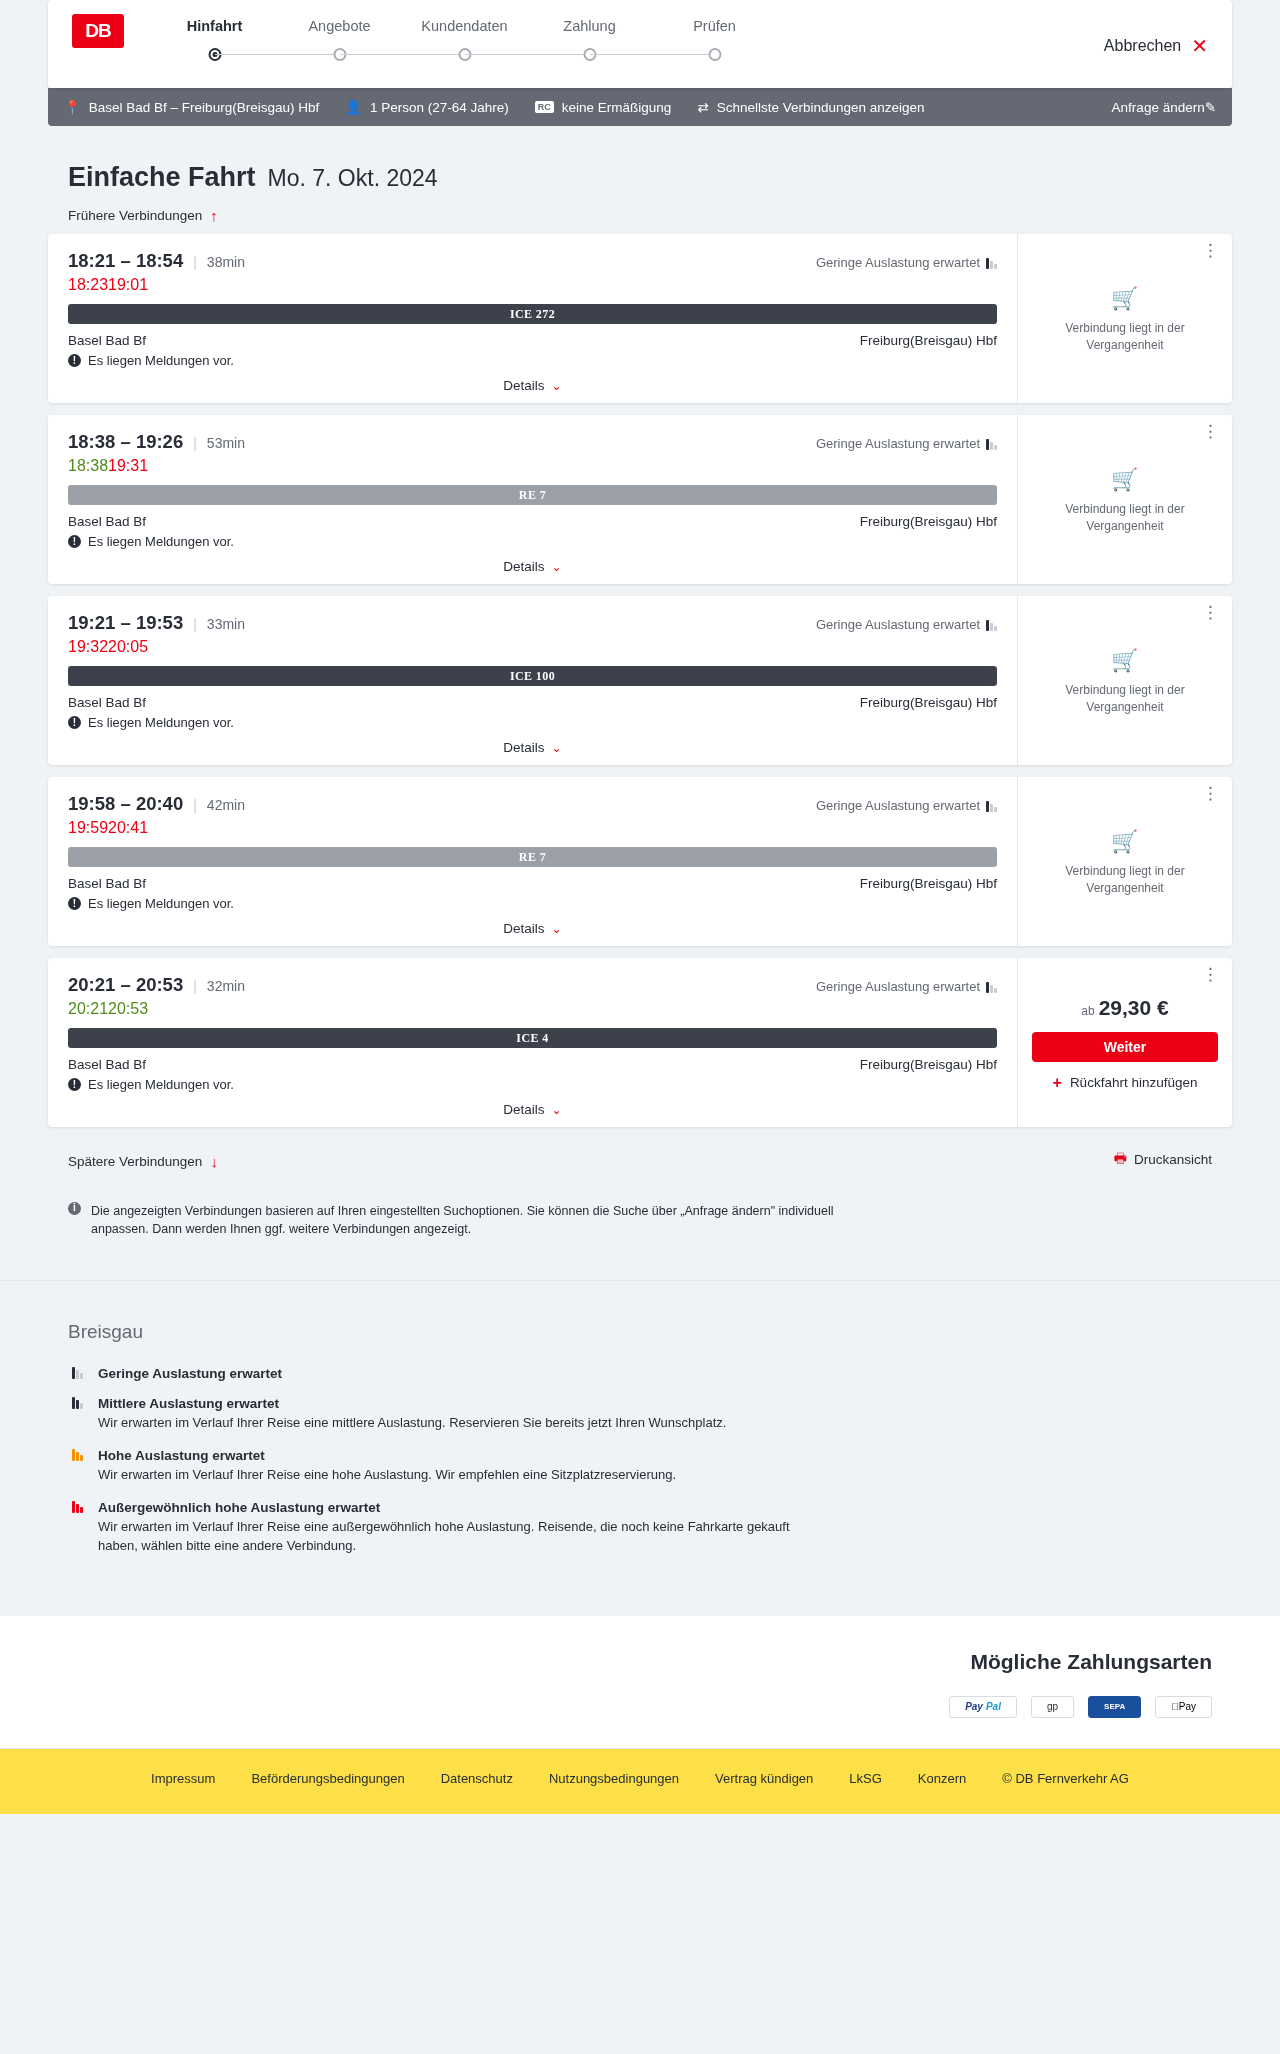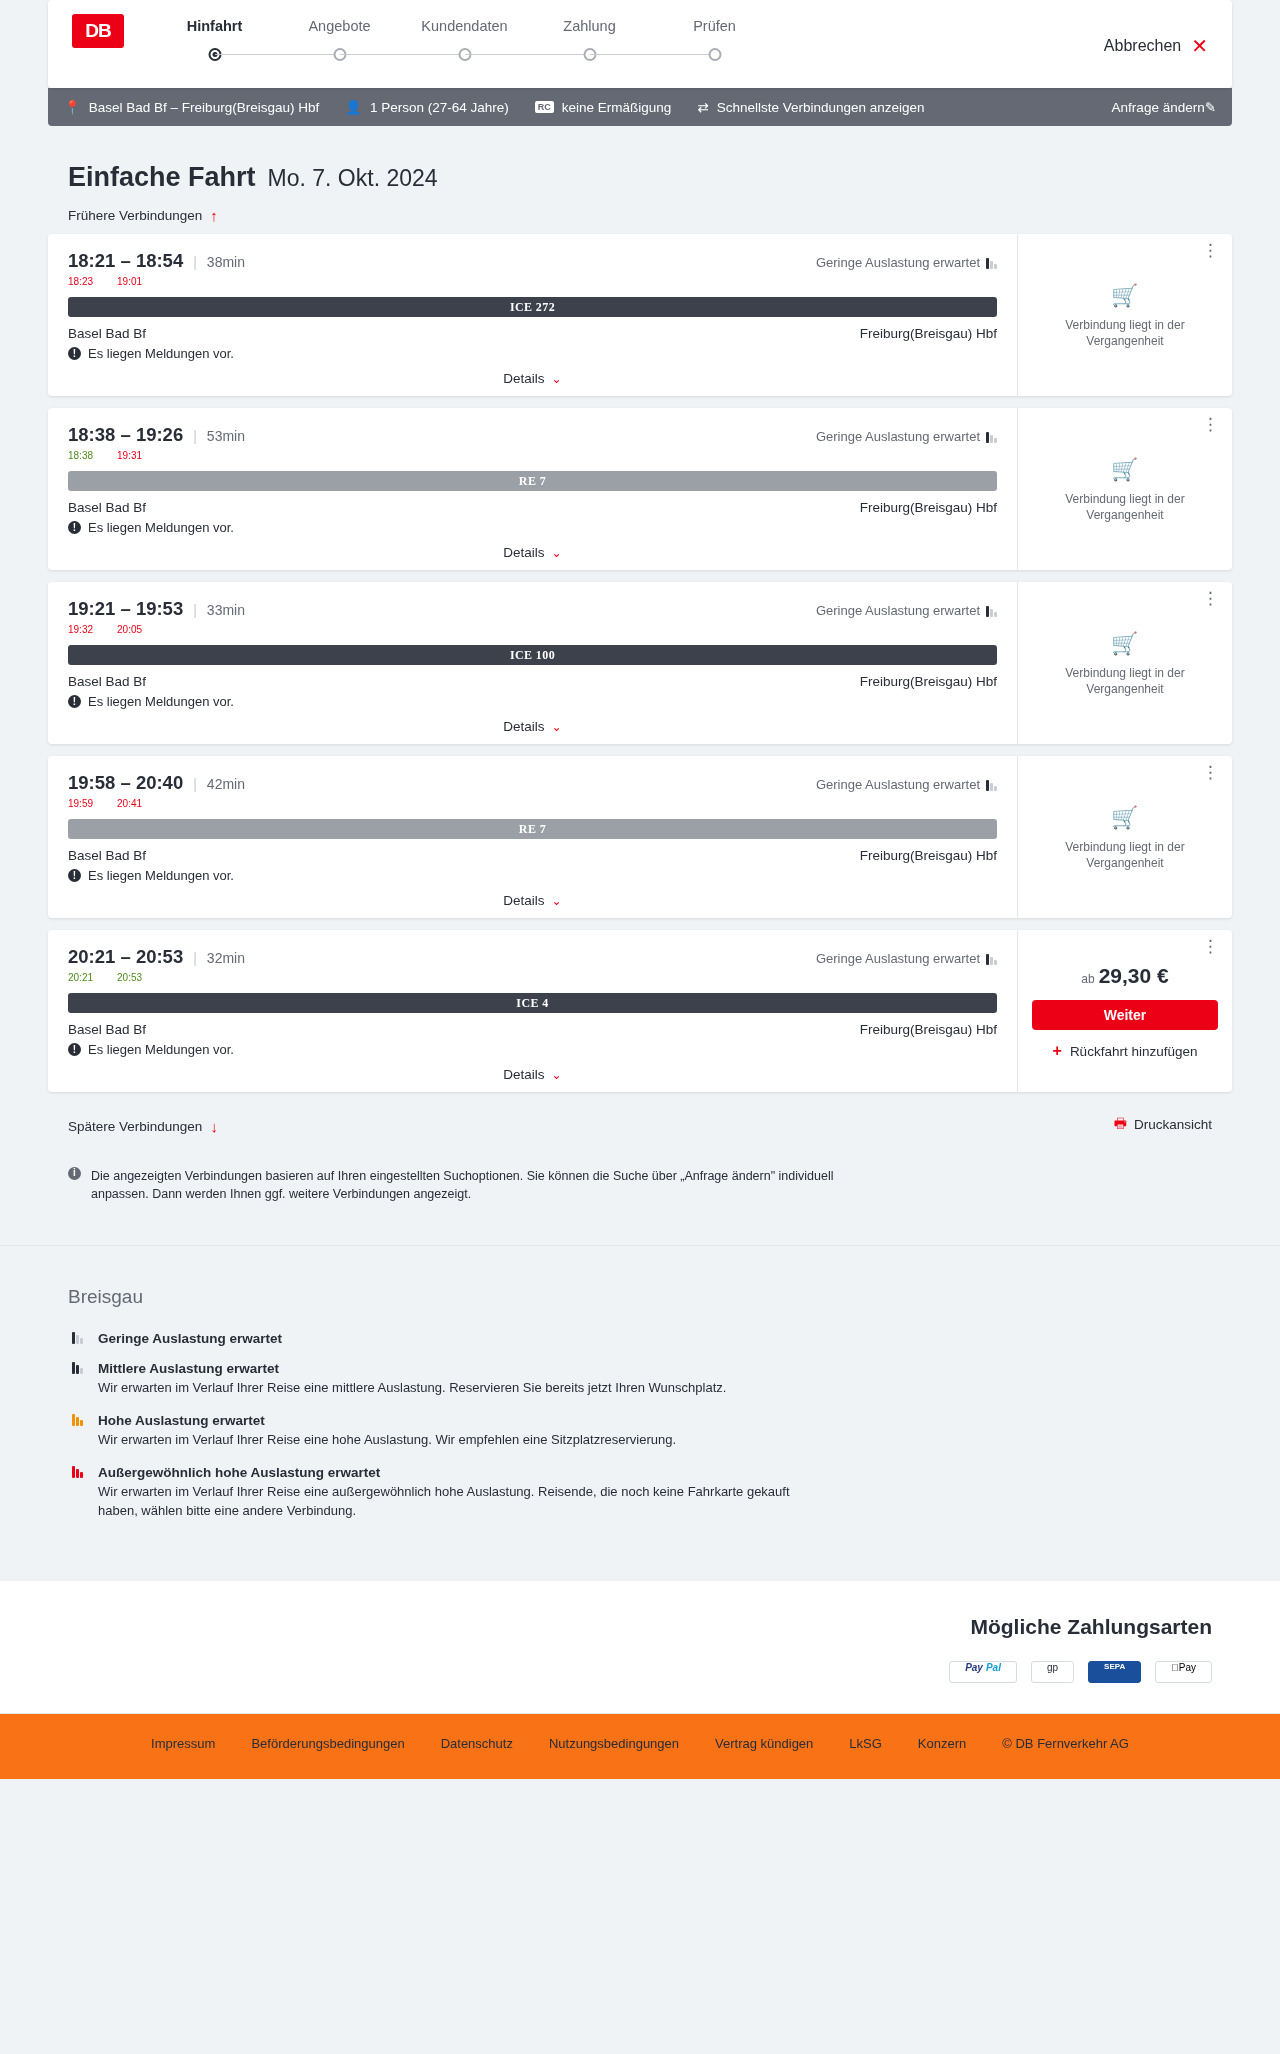--- a/index.html
+++ b/index.html
@@ -107,21 +107,21 @@
   .occ {
     margin-left:auto; font-size:13px; color:#646973;
     display:flex; align-items:center; gap:6px;
   }
   .occ-icon { display:inline-flex; align-items:flex-end; gap:1px; height:12px; }
   .occ-icon i { display:block; width:3px; background:#c9cdd3; border-radius:1px;}
   .occ-icon i.f { background:#282d37; }
   .occ-icon i:nth-child(1){height:11px;}
   .occ-icon i:nth-child(2){height:8px;}
   .occ-icon i:nth-child(3){height:5px;}
-  .row2 { margin-top:4px; font-size:10px; display:flex; gap:24px; }
+  .row2 { margin-top:4px; font-size:16px; display:flex; }
   .t-real { color:#ec0016; }
   .t-real.ok { color:#508b1b; }
   .train-bar {
     margin-top:10px; height:20px; border-radius:3px;
     display:flex; align-items:center; justify-content:center;
     color:#fff; font-size:12px; font-weight:bold; letter-spacing:.4px;font-family:Liberation Serif, serif;
   }
   .train-bar.ice { background:#3c414b; }
   .train-bar.re  { background:#9ba0a7; }
   .row3 { display:flex; margin-top:9px; font-size:13.5px; }
@@ -184,31 +184,31 @@
   .leg-txt p { margin:3px 0 0 0; font-size:13px; color:#282d37; line-height:1.45; max-width:700px;}
 
   
   .pay {
     background:#fff; padding:34px 68px 30px 68px; text-align:right;
   }
   .pay h2 { font-size:21px; margin:0 0 22px 0; }
   .pay-icons { display:flex; justify-content:flex-end; gap:14px; align-items:center;}
   .pay-chip {
     height:22px; min-width:42px; border:1px solid #d7dce1; border-radius:3px;
-    display:flex; justify-content:center; font-size:10px;
+    display:flex; align-items:center; justify-content:center; font-size:10px;
     background:#fff; padding:0 15px; gap:3px;
   }
   .pp-blue { color:#253b80; font-weight:bold; font-style:italic; }
   .pp-light { color:#179bd7; font-weight:bold; font-style:italic; }
   .sepa { background:#1a4f9c; color:#fff; border-color:#1a4f9c; font-weight:bold; font-size:8px;}
   .apay { font-weight:normal; color:#000; }
 
   
   footer {
-    background:#f97316; border-top:1px solid #e4e7ea; padding:22px 0 28px 0;
+    background:#fde047; border-top:1px solid #e4e7ea; padding:22px 0 28px 0;
   }
   .flinks { display:flex; justify-content:center; gap:36px; font-size:13px; color:#282d37;}
   .flinks span { cursor:pointer; }
   .flinks span.copy { cursor:default; }
 </style>
 </head>
 <body>
 
 <div class="page">
 

